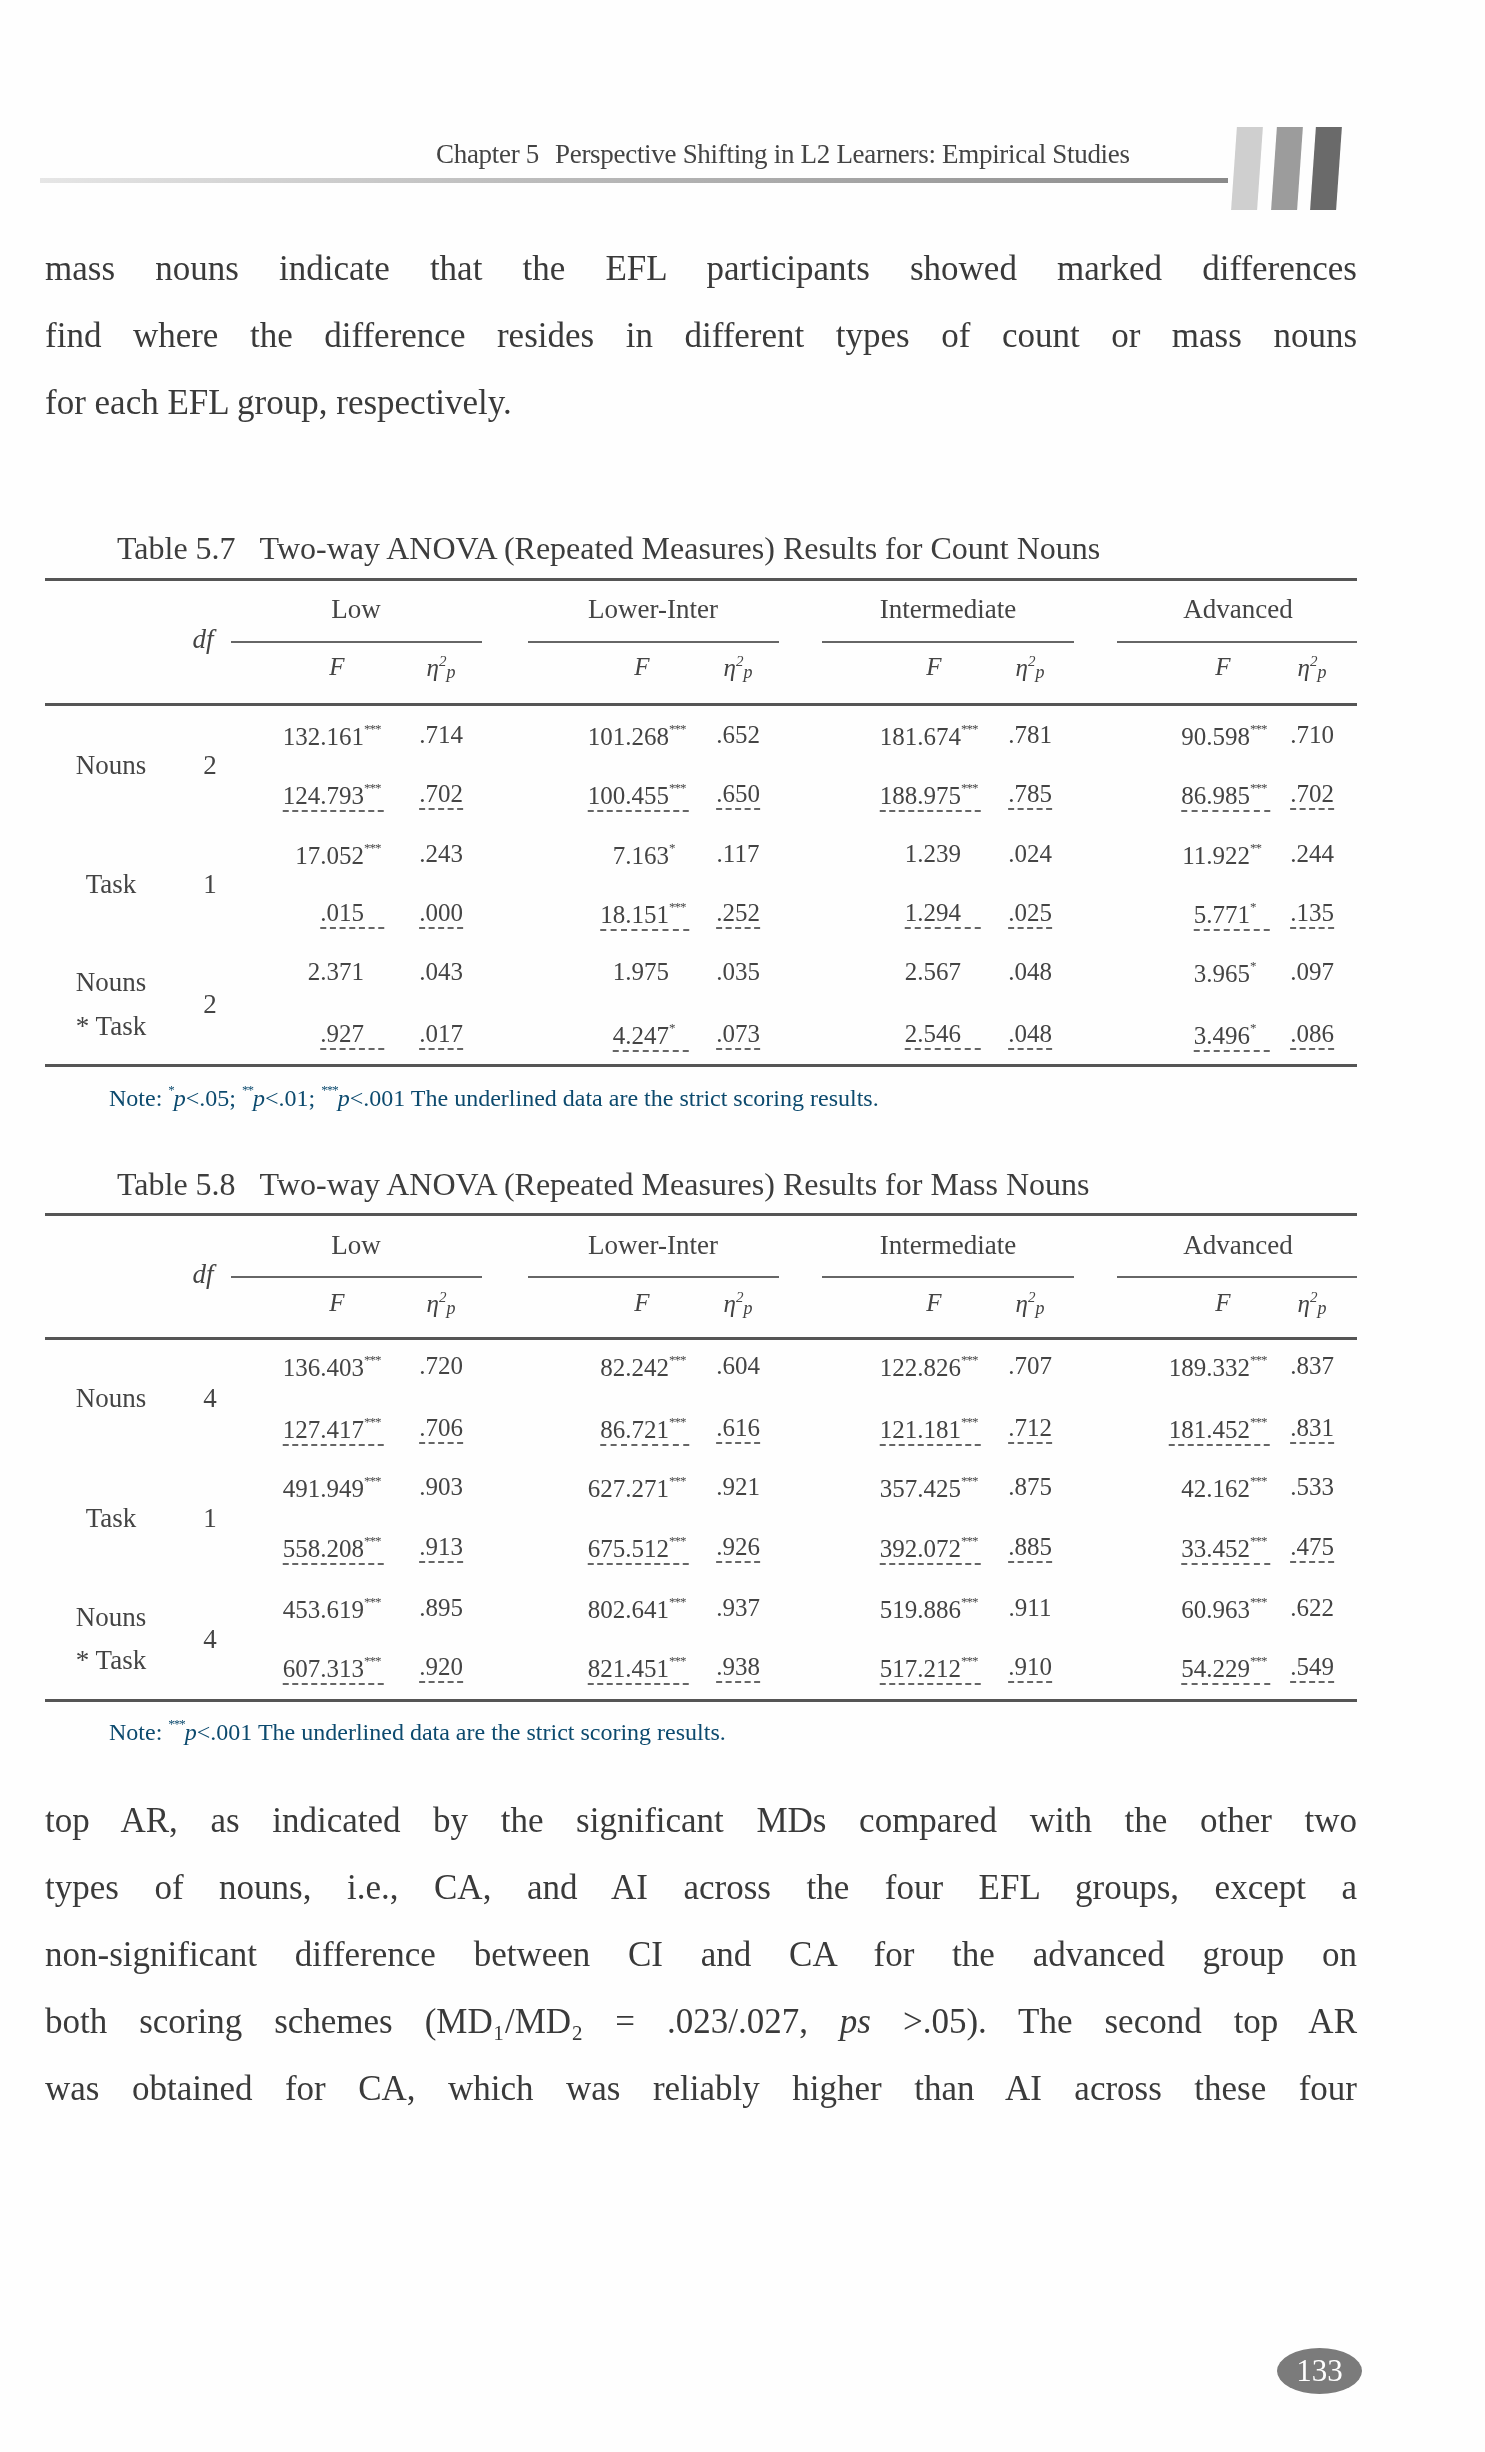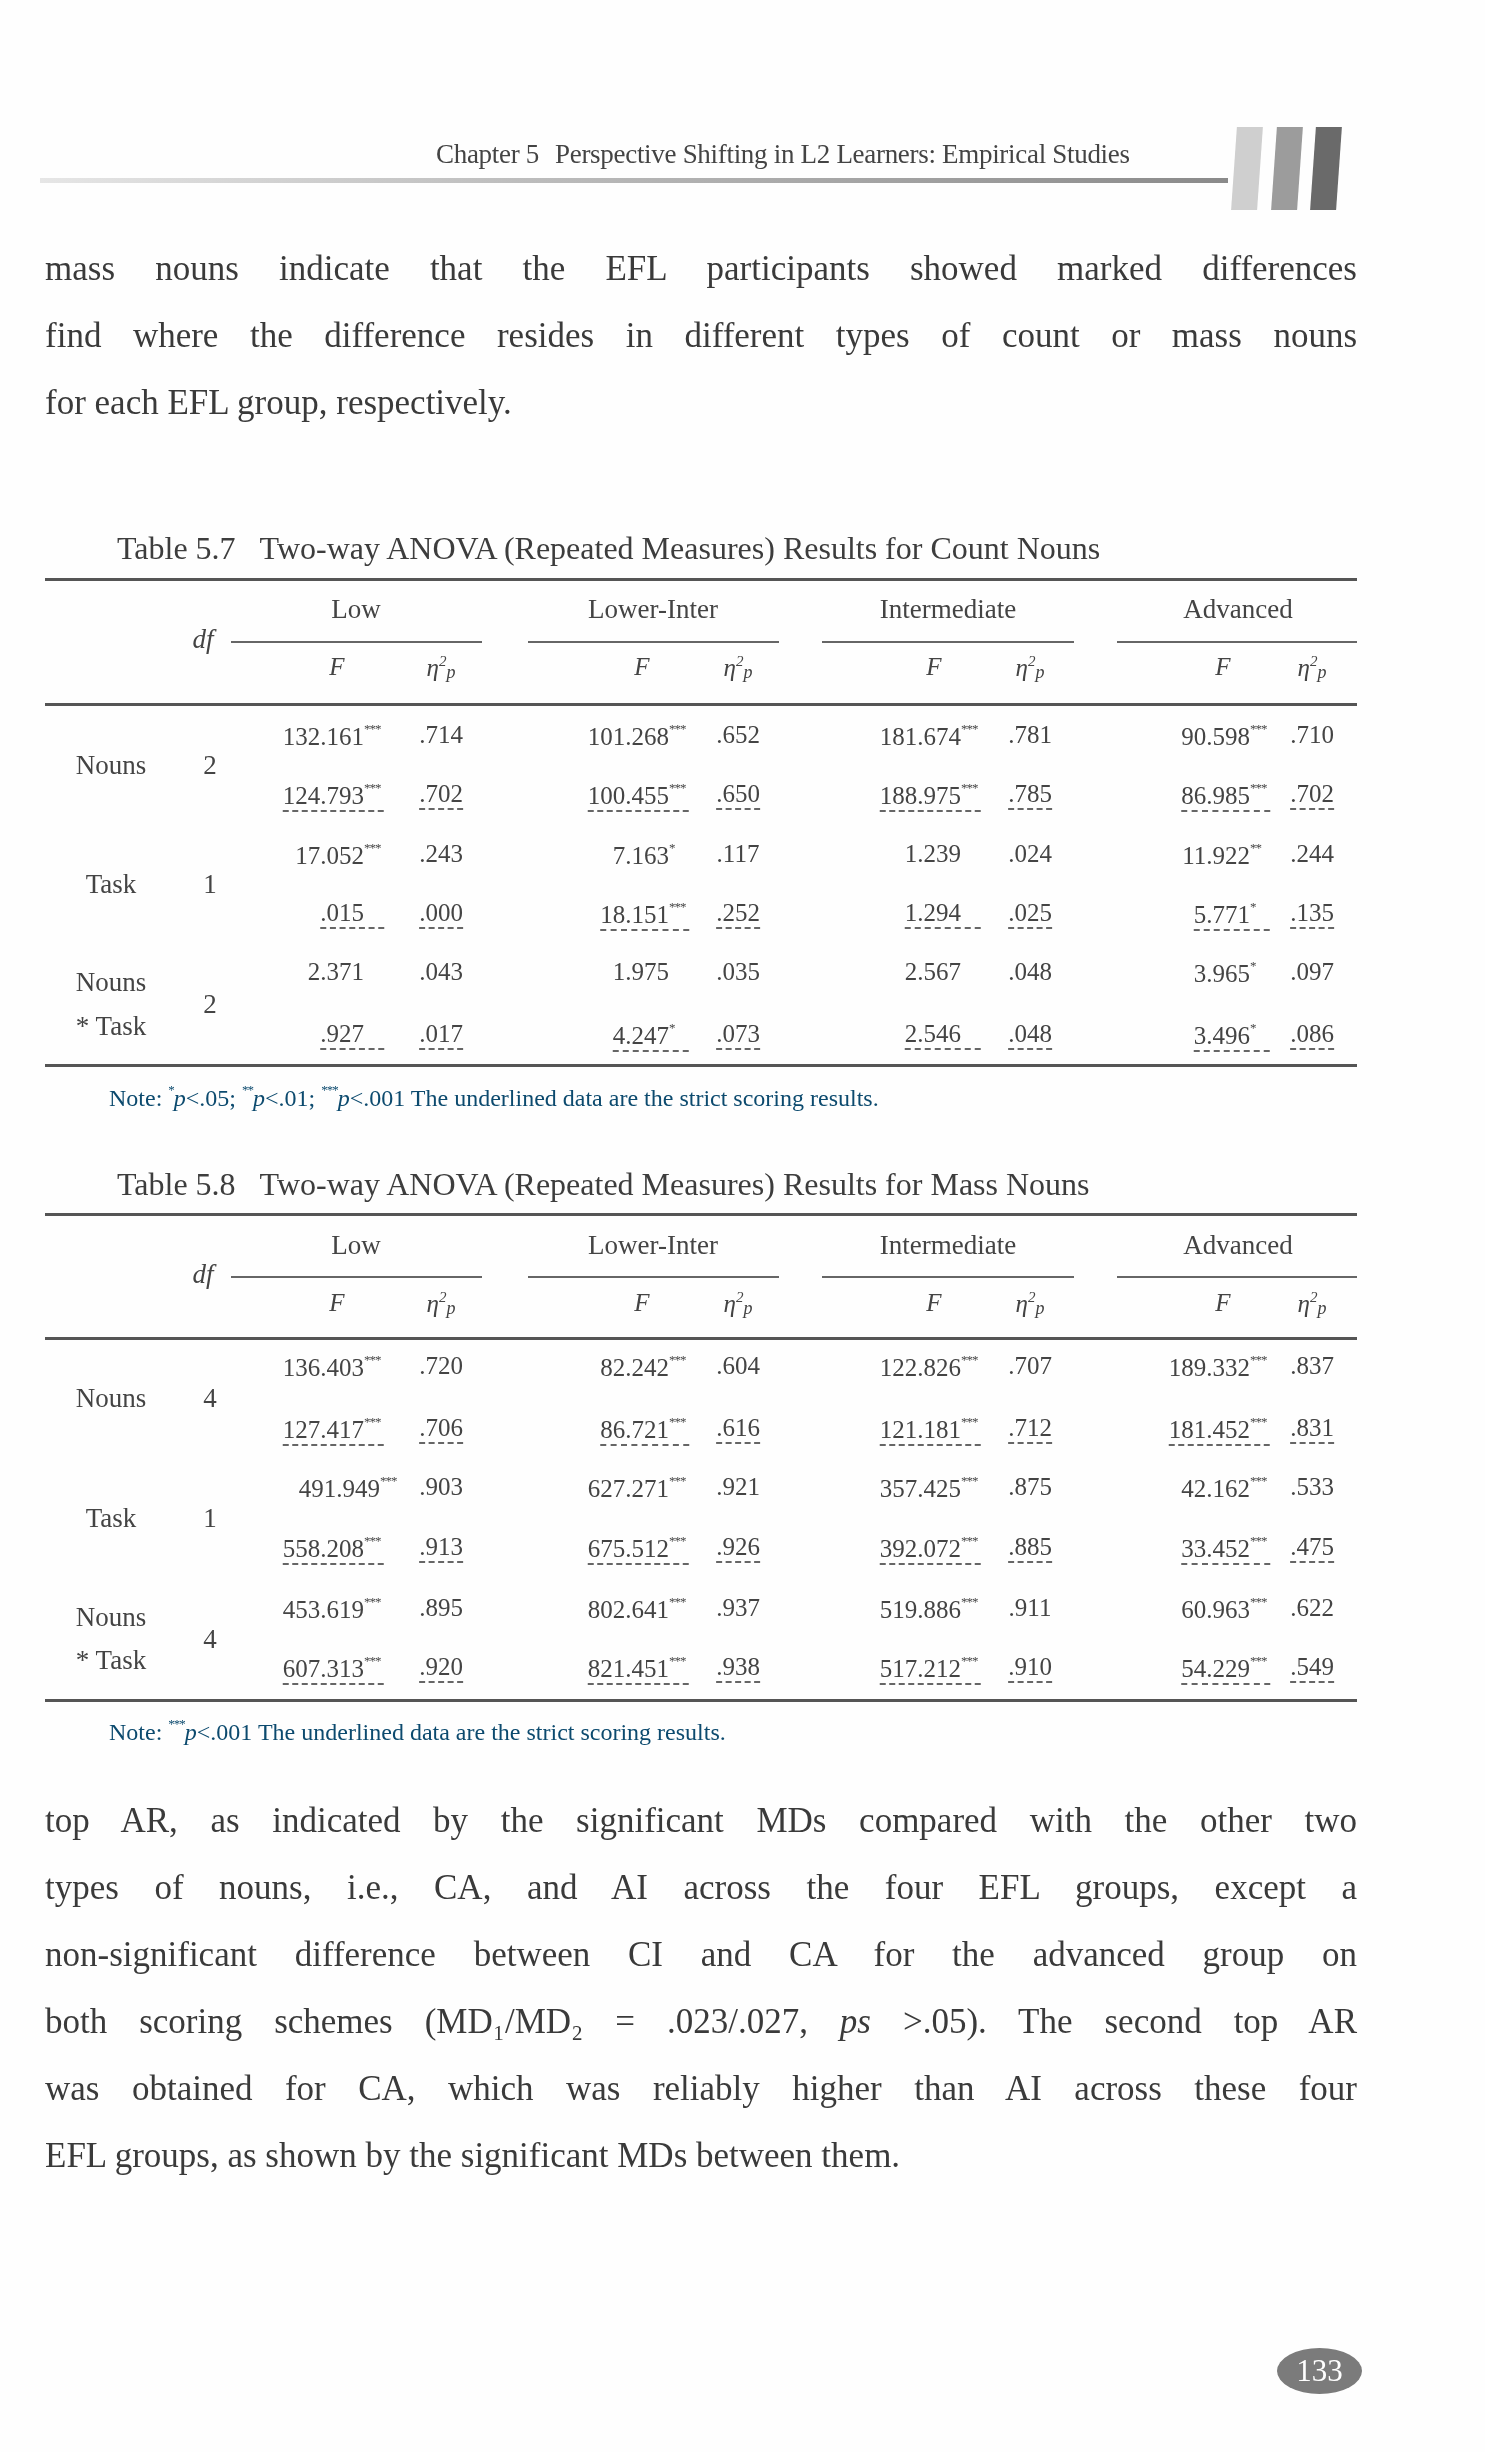--- a/index.html
+++ b/index.html
@@ -195,21 +195,21 @@
     <div class="cell right" style="left: 384px; top: 1414px;"><span class="strict"><span>127.417</span><span class="sup" style="display: inline-block; min-width: 20px; text-align: left;">***</span></span></div>
     <div class="cell center" style="left: 441px; top: 1414px;"><span class="strict">.706</span></div>
     <div class="cell right" style="left: 689px; top: 1414px;"><span class="strict"><span>86.721</span><span class="sup" style="display: inline-block; min-width: 20px; text-align: left;">***</span></span></div>
     <div class="cell center" style="left: 738px; top: 1414px;"><span class="strict">.616</span></div>
     <div class="cell right" style="left: 981px; top: 1414px;"><span class="strict"><span>121.181</span><span class="sup" style="display: inline-block; min-width: 20px; text-align: left;">***</span></span></div>
     <div class="cell center" style="left: 1030px; top: 1414px;"><span class="strict">.712</span></div>
     <div class="cell right" style="left: 1270px; top: 1414px;"><span class="strict"><span>181.452</span><span class="sup" style="display: inline-block; min-width: 20px; text-align: left;">***</span></span></div>
     <div class="cell center" style="left: 1312px; top: 1414px;"><span class="strict">.831</span></div>
     <div class="cell center" style="font-size: 27px; left: 111px; top: 1503px;">Task</div>
     <div class="cell center" style="font-size: 27px; left: 210px; top: 1503px;">1</div>
-    <div class="cell right" style="left: 400px; top: 1473px;"><span><span>491.949</span><span class="sup" style="display: inline-block; min-width: 20px; text-align: left;">***</span></span></div>
+    <div class="cell right" style="left: 384px; top: 1473px;"><span><span>491.949</span><span class="sup" style="display: inline-block; min-width: 20px; text-align: left;">***</span></span></div>
     <div class="cell center" style="left: 441px; top: 1473px;"><span>.903</span></div>
     <div class="cell right" style="left: 689px; top: 1473px;"><span><span>627.271</span><span class="sup" style="display: inline-block; min-width: 20px; text-align: left;">***</span></span></div>
     <div class="cell center" style="left: 738px; top: 1473px;"><span>.921</span></div>
     <div class="cell right" style="left: 981px; top: 1473px;"><span><span>357.425</span><span class="sup" style="display: inline-block; min-width: 20px; text-align: left;">***</span></span></div>
     <div class="cell center" style="left: 1030px; top: 1473px;"><span>.875</span></div>
     <div class="cell right" style="left: 1270px; top: 1473px;"><span><span>42.162</span><span class="sup" style="display: inline-block; min-width: 20px; text-align: left;">***</span></span></div>
     <div class="cell center" style="left: 1312px; top: 1473px;"><span>.533</span></div>
     <div class="cell right" style="left: 384px; top: 1533px;"><span class="strict"><span>558.208</span><span class="sup" style="display: inline-block; min-width: 20px; text-align: left;">***</span></span></div>
     <div class="cell center" style="left: 441px; top: 1533px;"><span class="strict">.913</span></div>
     <div class="cell right" style="left: 689px; top: 1533px;"><span class="strict"><span>675.512</span><span class="sup" style="display: inline-block; min-width: 20px; text-align: left;">***</span></span></div>
@@ -239,17 +239,16 @@
     <div class="cell center" style="left: 1312px; top: 1653px;"><span class="strict">.549</span></div>
     <div class="note" style="left: 109px; top: 1716px;"><span>Note: </span><span class="sup">***</span><i>p</i><span>&lt;.001</span><span> The underlined data are the strict scoring results.</span></div>
   </div>
 
 <div class="para" id="para2" style="top:1787px;">
     <span class="line">top AR, as indicated by the significant MDs compared with the other two</span>
     <span class="line">types of nouns, i.e., CA, and AI across the four EFL groups, except a</span>
     <span class="line">non-significant difference between CI and CA for the advanced group on</span>
     <span class="line">both scoring schemes (MD₁/MD₂ = .023/.027, <i>ps</i> &gt;.05). The second top AR</span>
     <span class="line">was obtained for CA, which was reliably higher than AI across these four</span>
-    <span class="line last">EFL groups, as shown by the significant MDs between them.</span>
   </div>
 
 <div class="page-num">133</div>
 
 
 </body></html>

